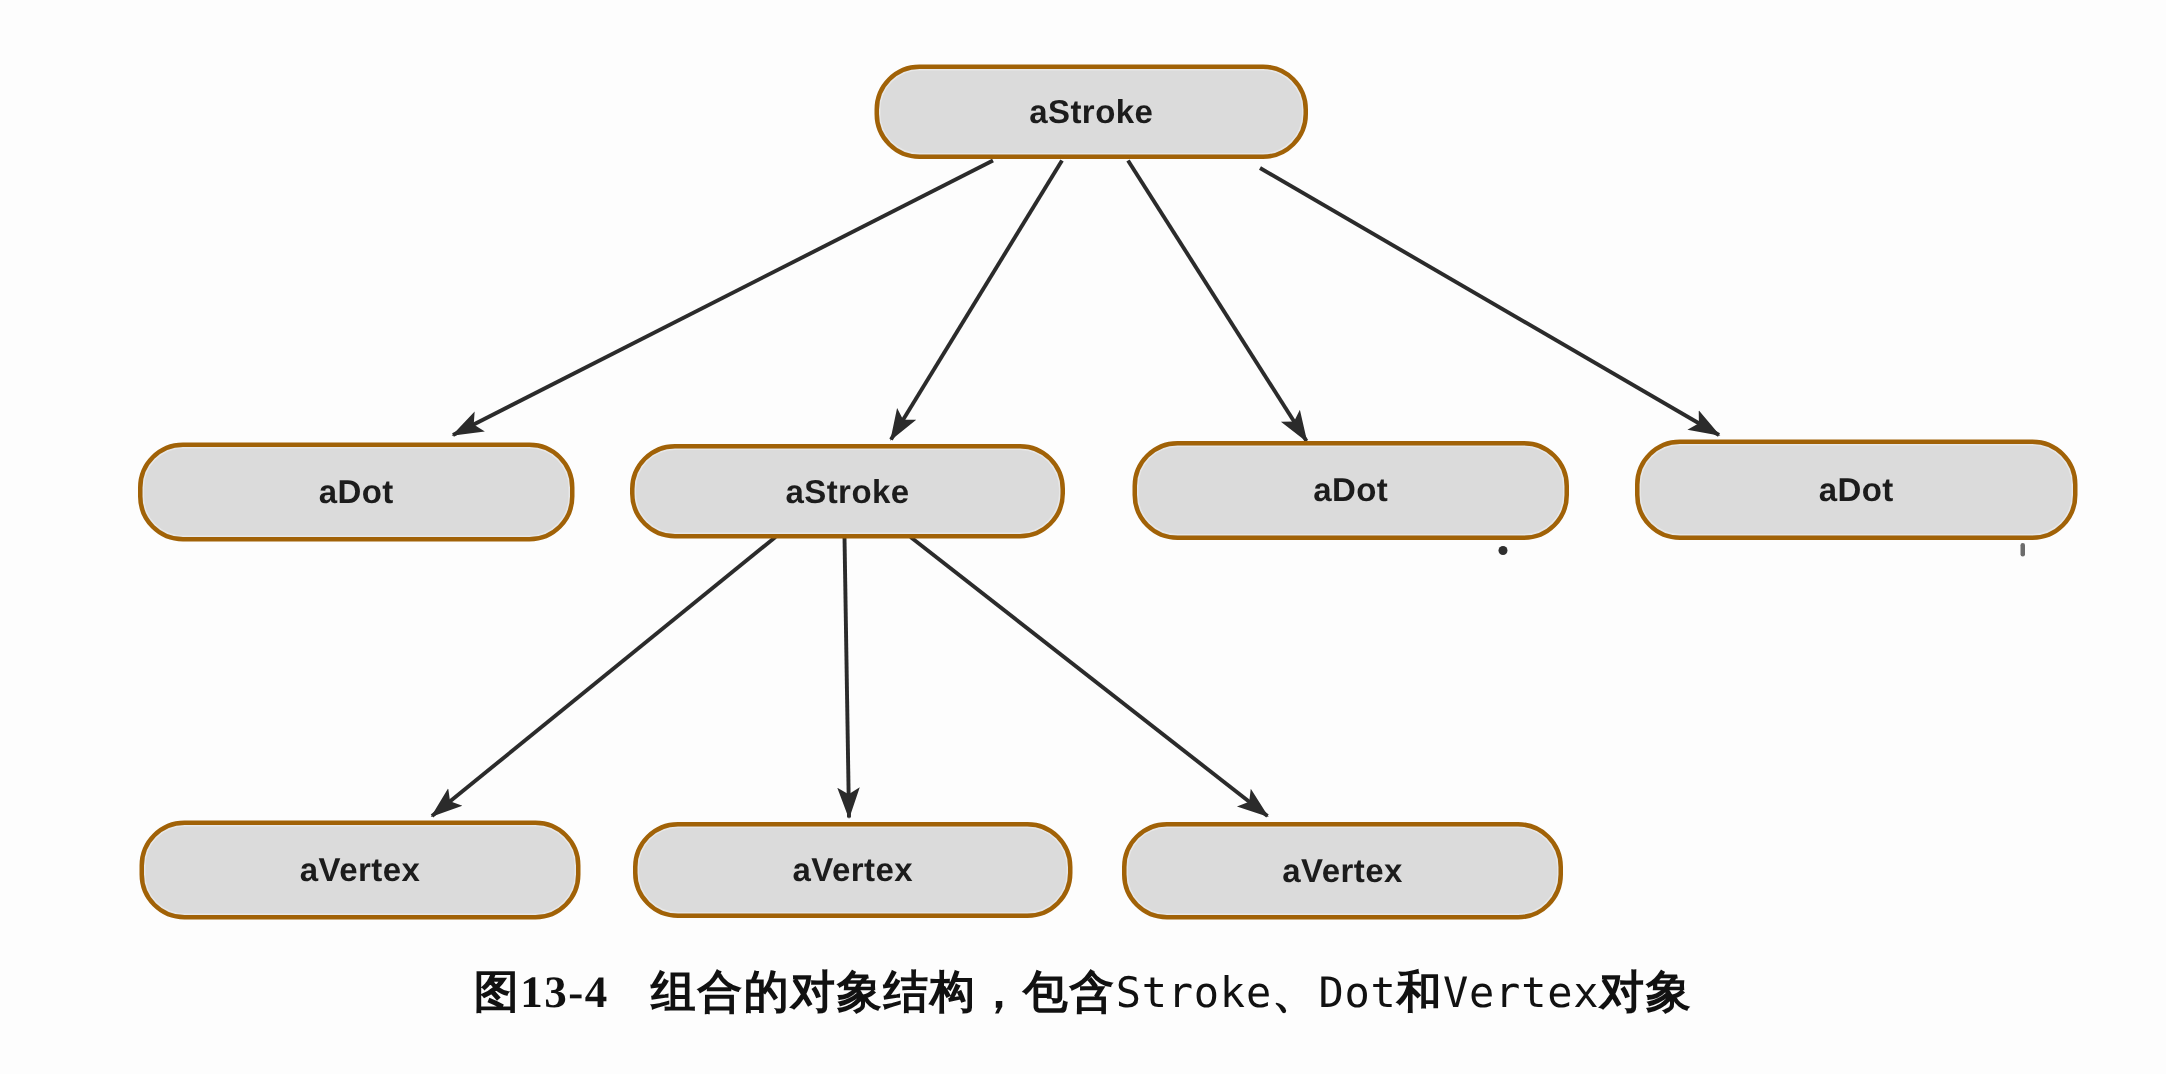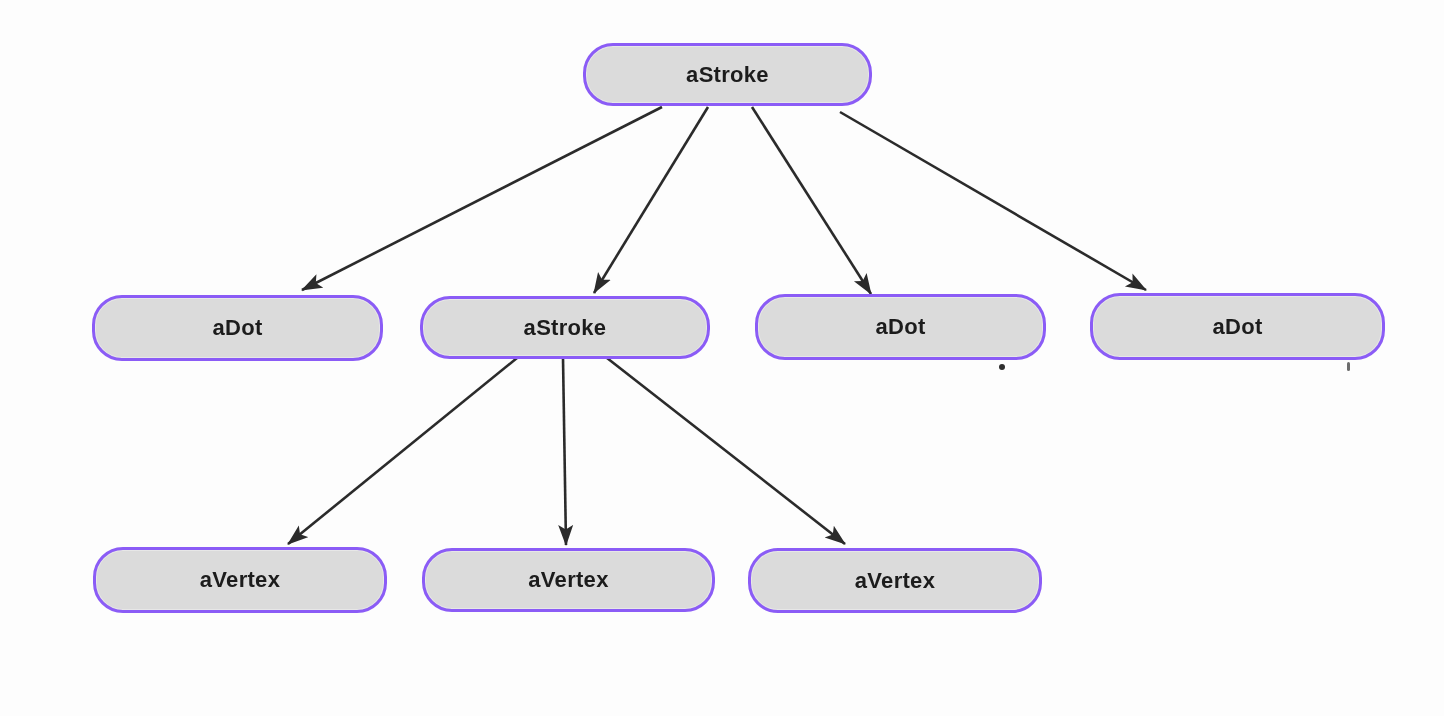--- a/index.html
+++ b/index.html
@@ -8,21 +8,21 @@
     background: #fdfdfd;
     font-family: "Liberation Sans", sans-serif;
     position: relative; overflow: hidden;
   }
   .stage { position: absolute; left: 0; top: 0; width: 1444px; height: 716px; }
   svg.arrows { position: absolute; left: 0; top: 0; }
 
   .node {
     position: absolute;
     background: #dbdbdb;
-    border: 3px solid #8b5cf6;
+    border: 3px solid #a16207;
     border-radius: 30px;
     box-sizing: border-box;
     display: flex; align-items: center; justify-content: center;
     box-shadow: inset 0 0 0 1px rgba(255,255,255,0.35);
   }
   .node .label {
     font-weight: bold;
     font-size: 22px;
     color: #1c1c1c;
     letter-spacing: 0.3px;
@@ -105,14 +105,17 @@
     <span class="label">aVertex</span>
   </div>
 
   <div class="node n-vertex3">
     <span class="label">aVertex</span>
   </div>
 
   <div class="speck speck-1"></div>
   <div class="speck speck-2"></div>
 
+  <div class="caption">
+    <span class="cjk fig-label">图13-4</span><span class="cjk">组合的对象结构，包含</span><span class="mono">Stroke</span><span class="cjk">、</span><span class="mono">Dot</span><span class="cjk">和</span><span class="mono">Vertex</span><span class="cjk">对象</span>
+  </div>
 
 </div>
 
 </body></html>

